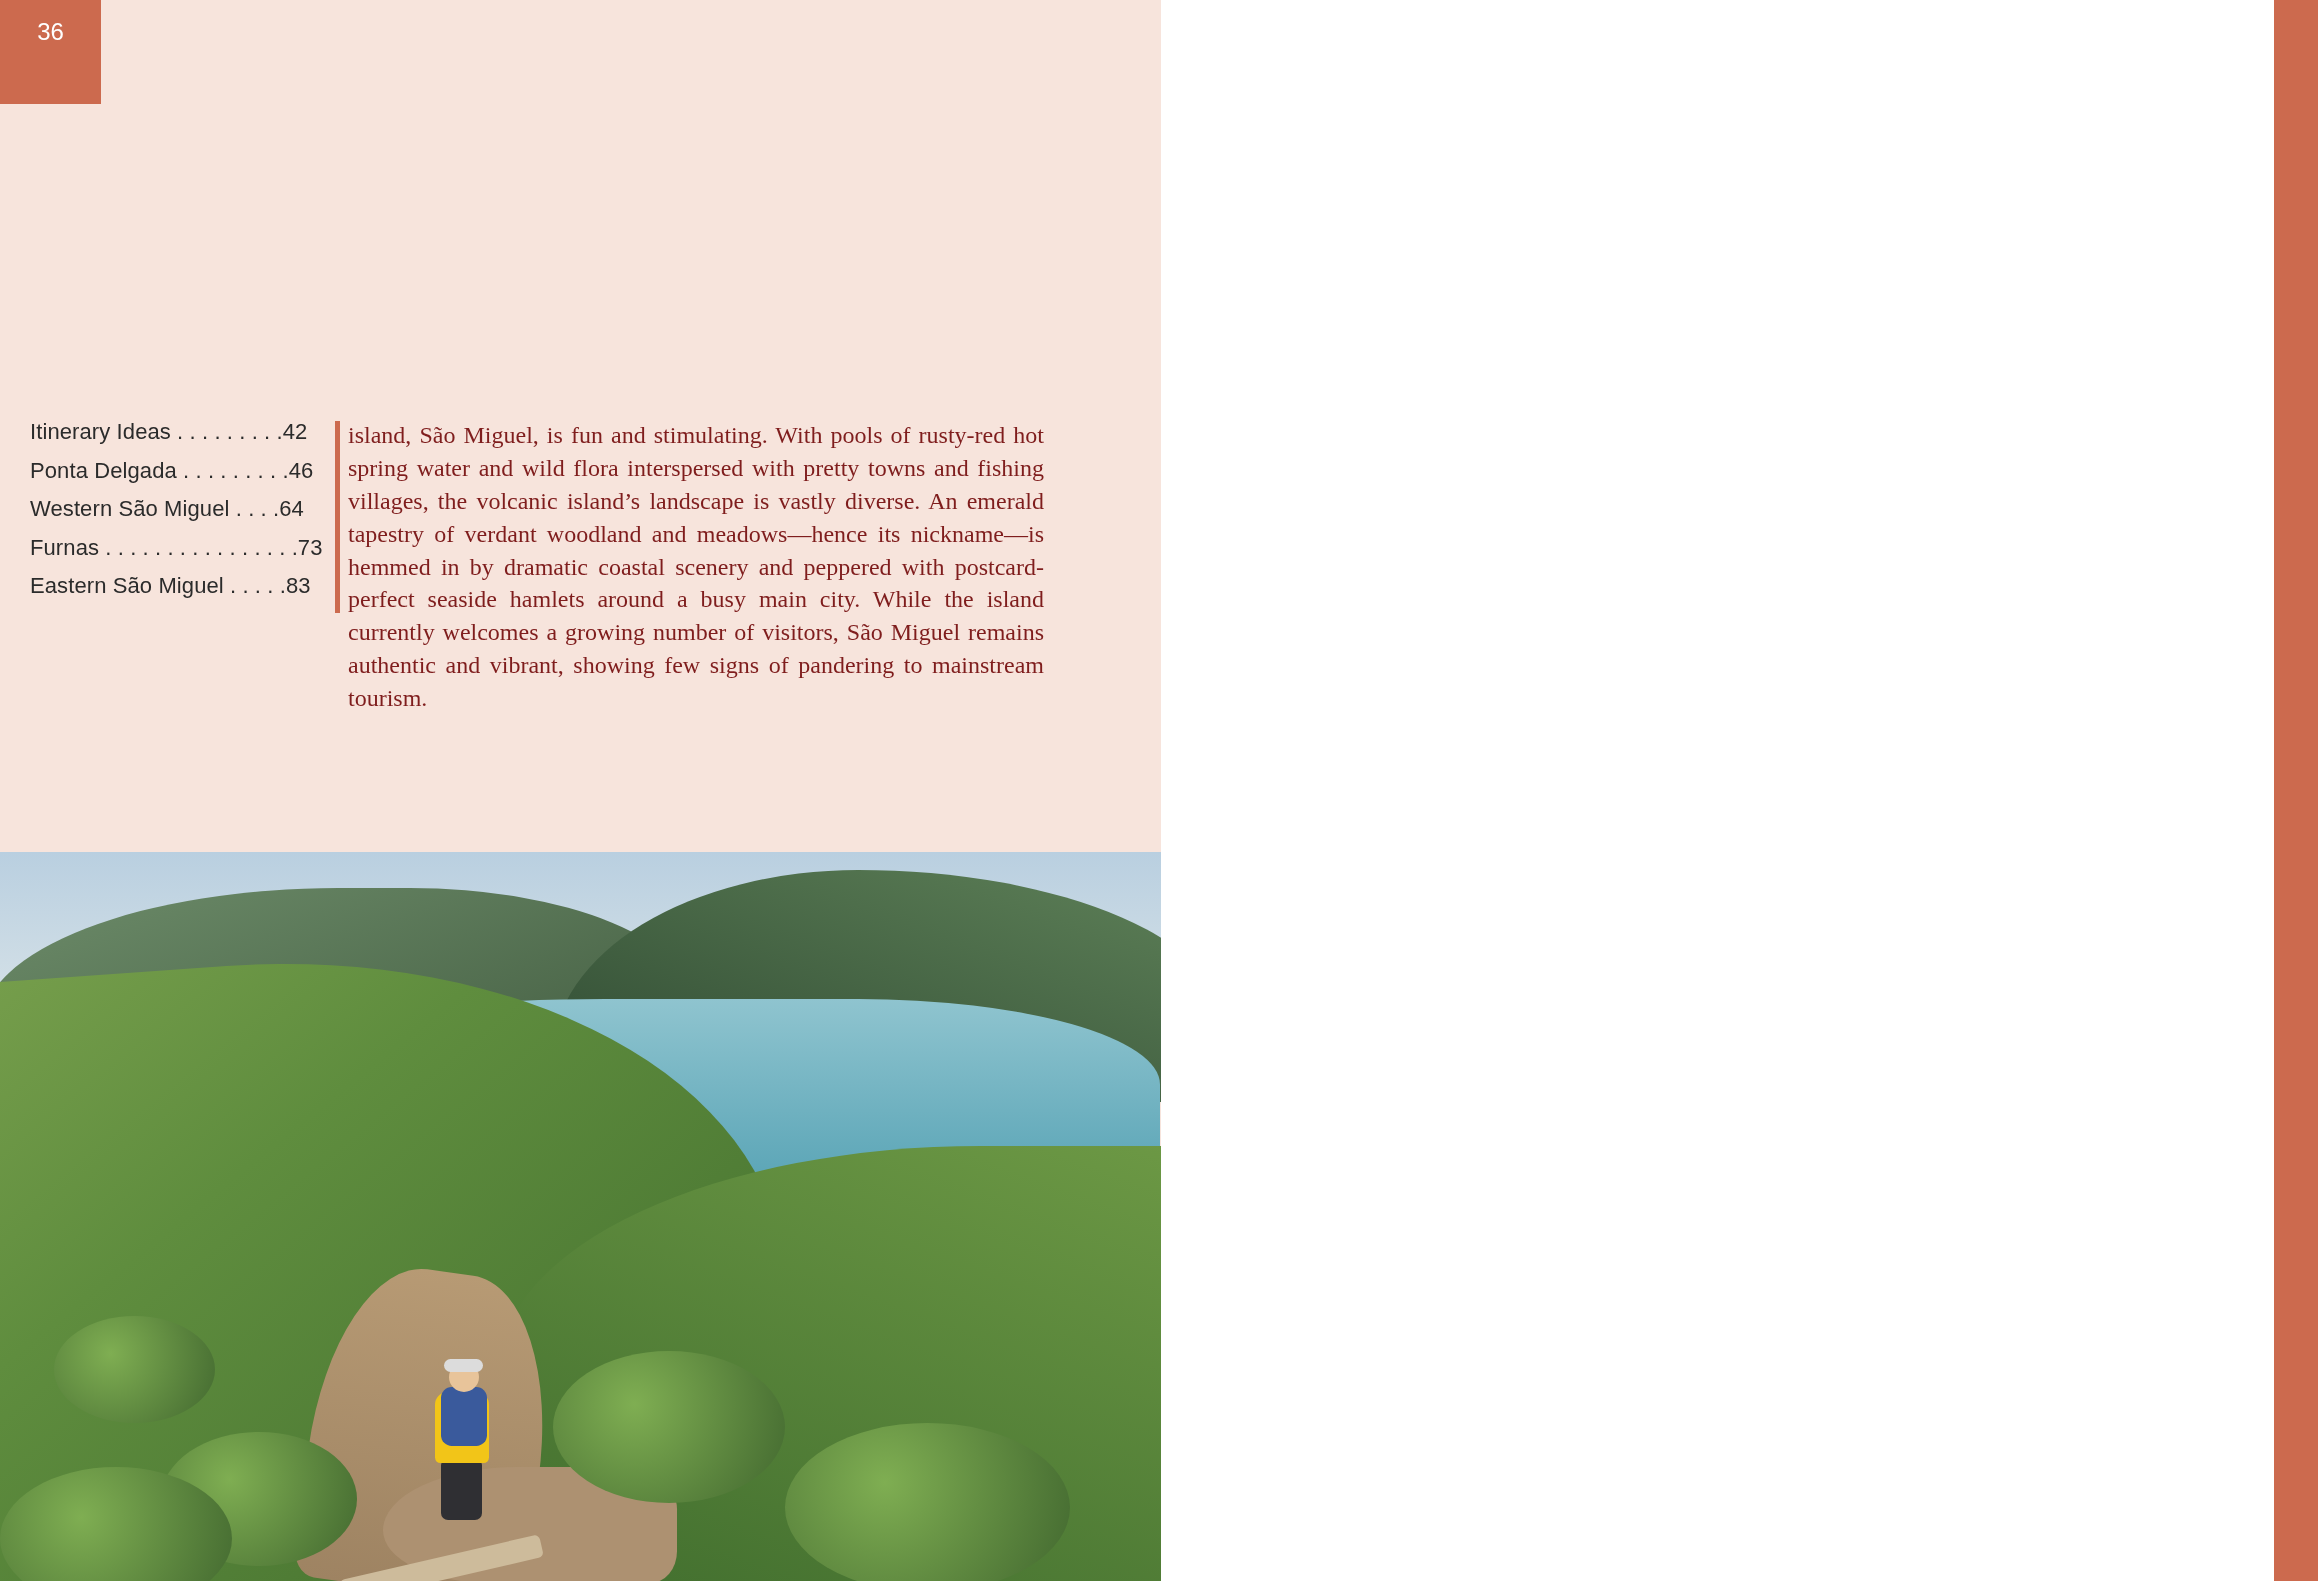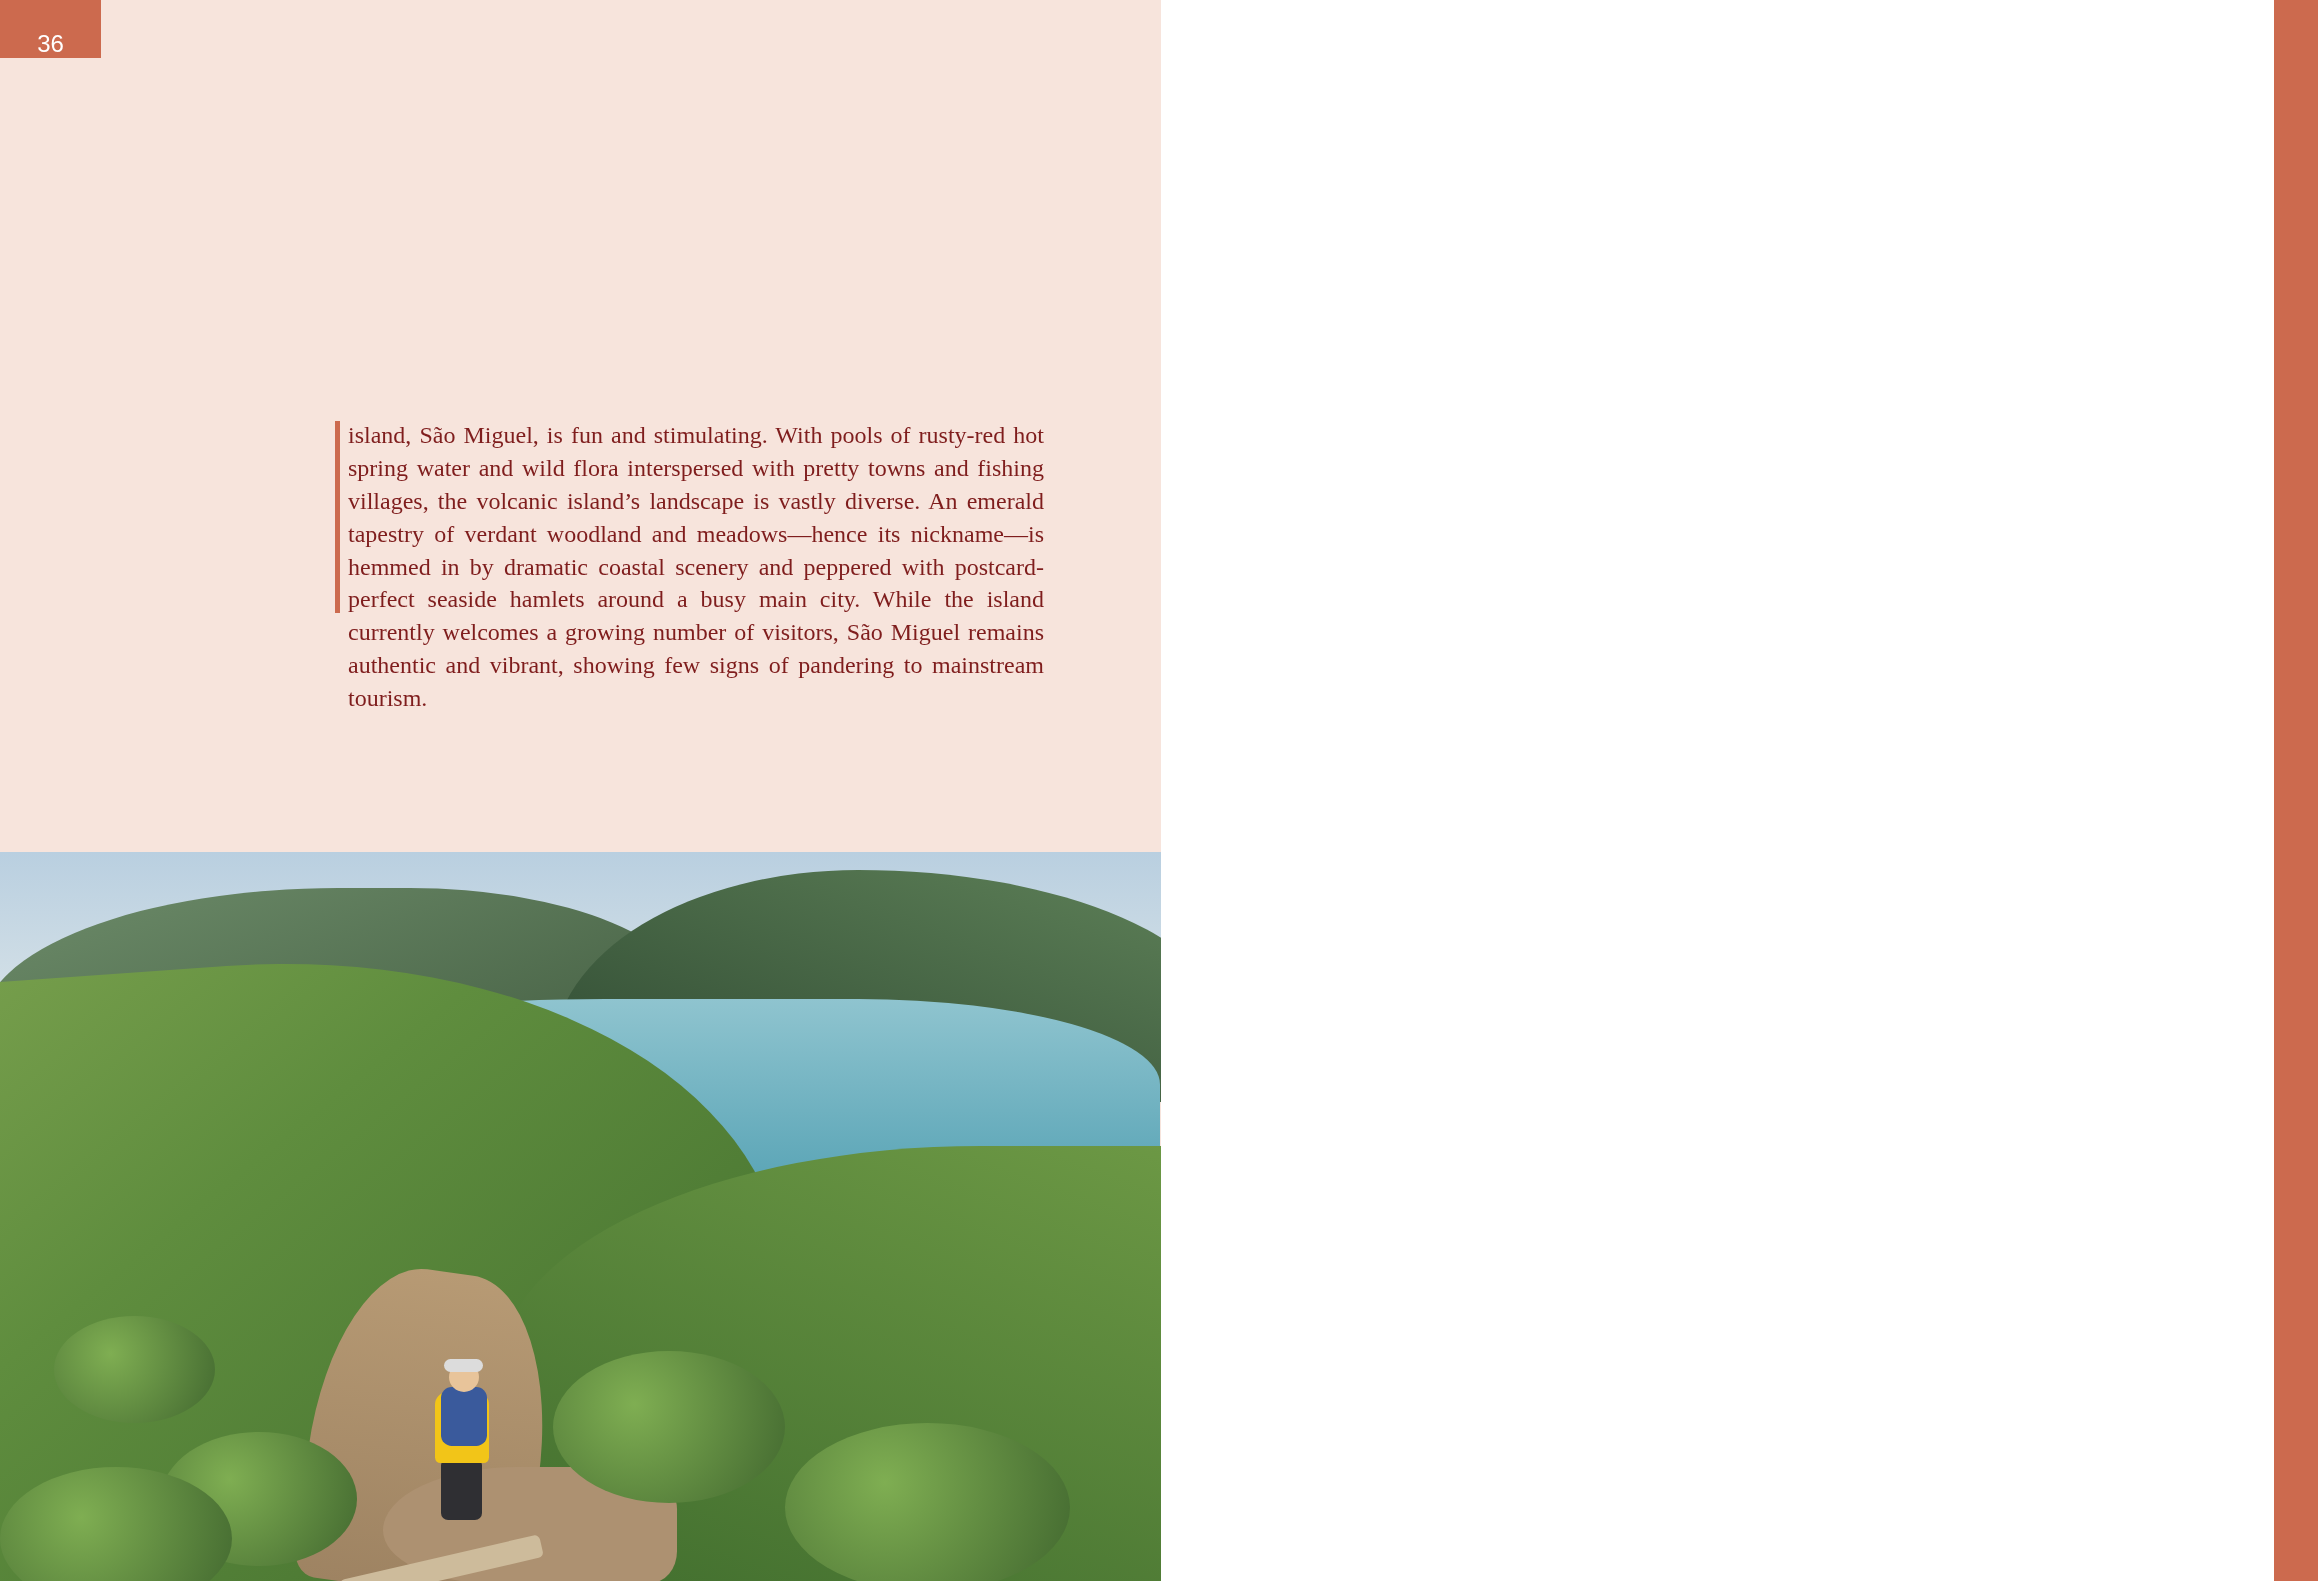--- a/index.html
+++ b/index.html
@@ -13,27 +13,27 @@
   }
 
   
   #left-page {
     position: absolute; left: 0; top: 0;
     width: 1161px; height: 1581px;
     background: #f7e4dc;
   }
   #page-number-tab {
     position: absolute; left: 0; top: 0;
-    width: 101px; height: 58px;
+    width: 101px; height: 104px;
     background: #cc6a4e;
     color: #ffffff;
     font-size: 24px;
     font-family: "Liberation Sans", sans-serif;
     display: flex; align-items: flex-start; justify-content: center;
-    padding-top: 30px;
+    padding-top: 18px;
   }
   #chapter-title {
     position: absolute; left: 116px; top: 243px;
     font-size: 95px;
     color: #24a3dd;
     font-family: "DejaVu Sans", sans-serif;
     font-weight: bold;
     letter-spacing: -0.9px;
     line-height: 1;
   }
@@ -183,20 +183,27 @@
 </head>
 <body>
 
 <div id="left-page">
 
   <div id="page-number-tab">
     <span>36</span>
   </div>
 
 
+  <div id="toc">
+    <div class="toc-item">Itinerary Ideas  . . . . . . . . .42</div>
+    <div class="toc-item">Ponta Delgada . . . . . . . . .46</div>
+    <div class="toc-item">Western São Miguel . . . .64</div>
+    <div class="toc-item">Furnas . . . . . . . . . . . . . . . .73</div>
+    <div class="toc-item">Eastern São Miguel . . . . .83</div>
+  </div>
 
   <div id="intro-rule"></div>
 
   <div id="intro-col">
     <div id="intro-body">
       <p>island, São Miguel, is fun and stimulating. With pools of rusty-red hot spring water and wild flora interspersed with pretty towns and fishing villages, the volcanic island’s landscape is vastly diverse. An emerald tapestry of verdant woodland and meadows—hence its nickname—is hemmed in by dramatic coastal scenery and peppered with postcard-perfect seaside hamlets around a busy main city. While the island currently welcomes a growing number of visitors, São Miguel remains authentic and vibrant, showing few signs of pandering to mainstream tourism.</p>
     </div>
   </div>
 
   <div id="hiker-photo" class="photo">

